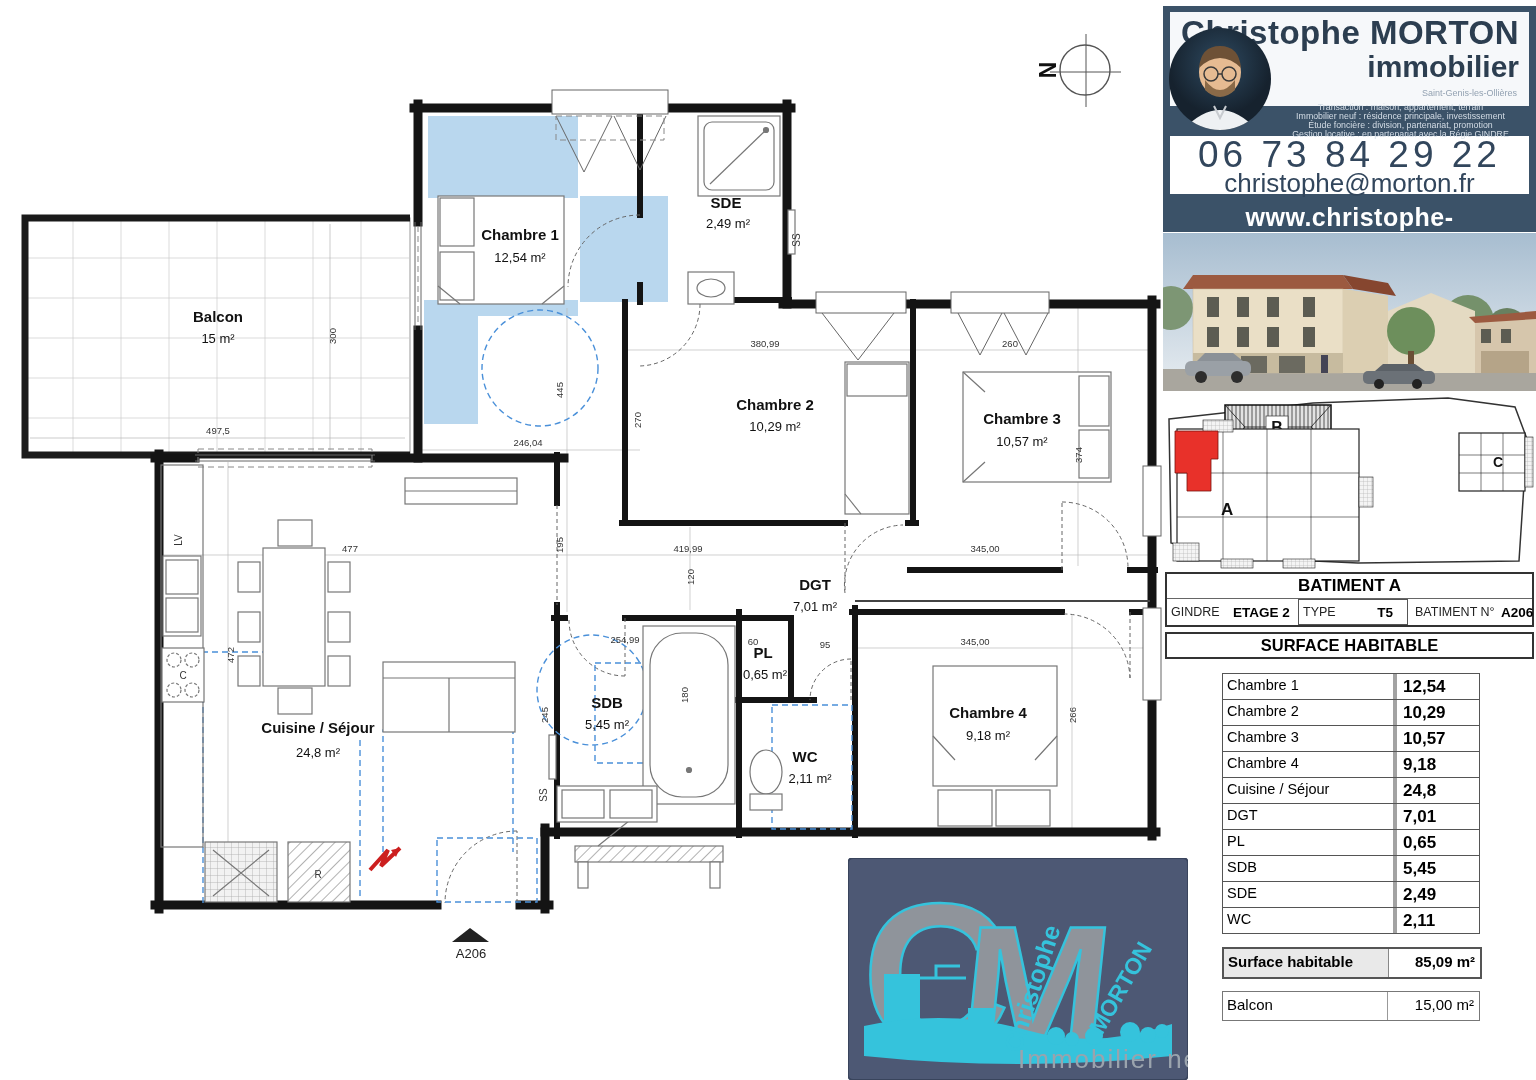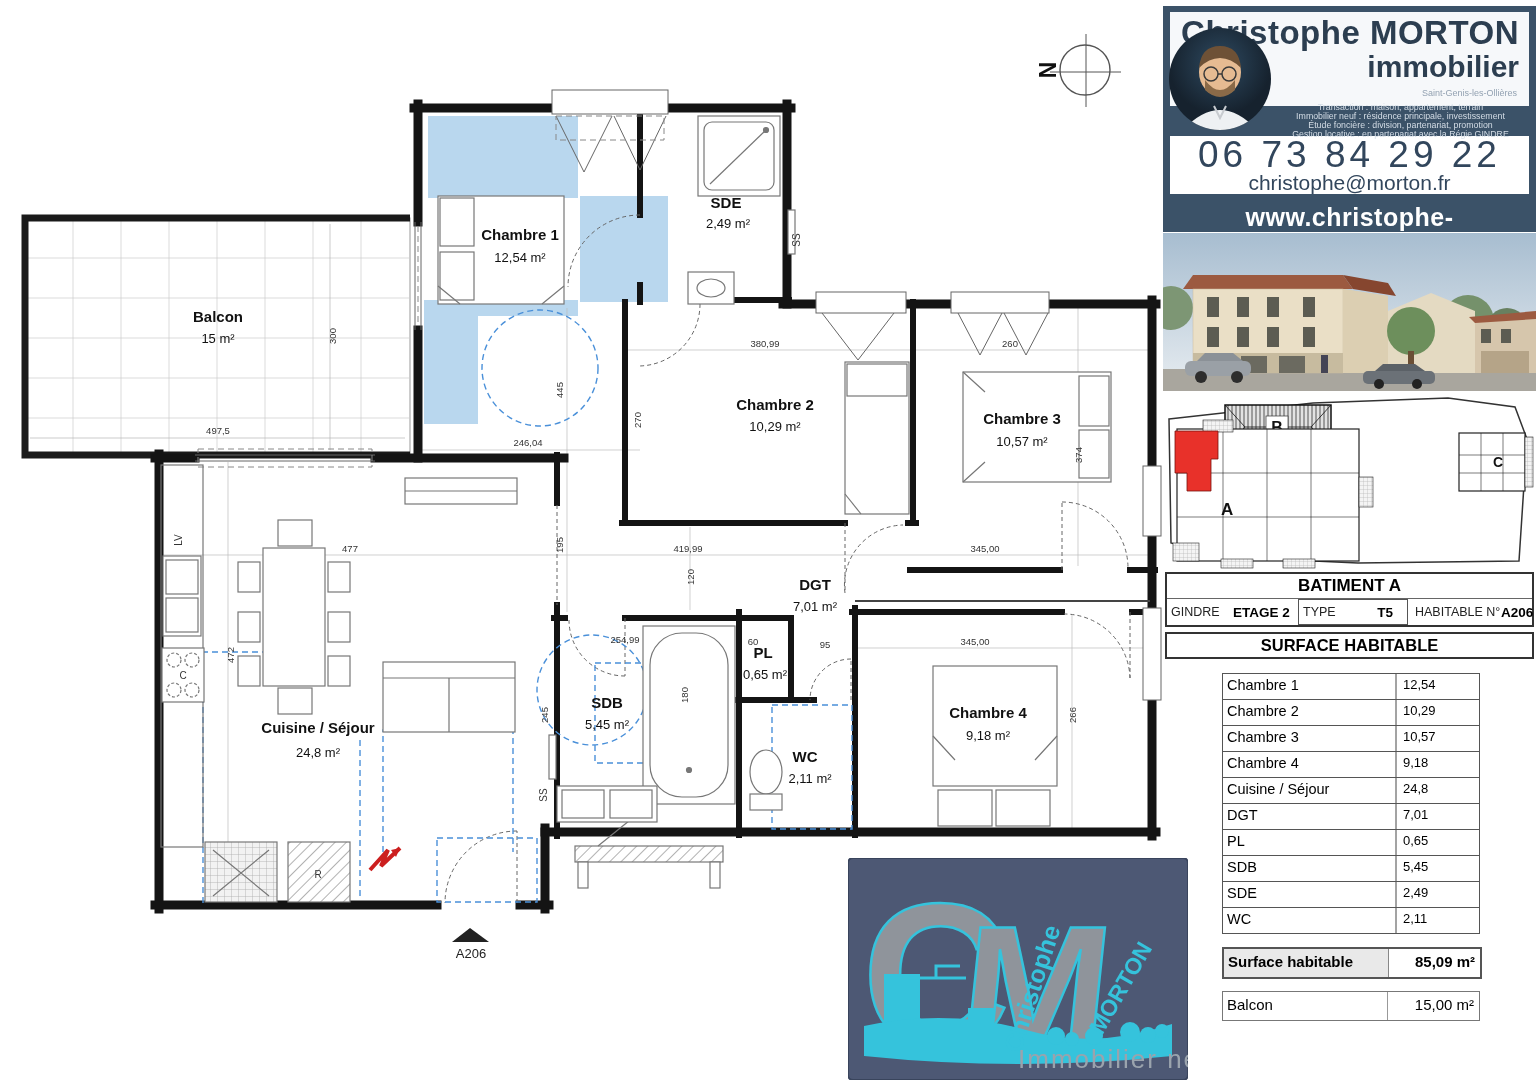--- a/index.html
+++ b/index.html
@@ -15,37 +15,37 @@
   .brand{position:absolute;left:1163px;top:6px;width:373px;height:226px;background:#3b5268;}
   .brand-top{position:absolute;left:7px;top:6px;width:359px;height:94px;background:#f6f8fa;}
   .brand-title{position:absolute;right:10px;top:2px;font-size:33px;font-weight:bold;color:#2c3e50;letter-spacing:0.5px;white-space:nowrap;}
   .brand-sub{position:absolute;right:10px;top:38px;font-size:30px;font-weight:bold;color:#2c3e50;}
   .brand-loc{position:absolute;right:12px;top:76px;font-size:9px;color:#93a2b2;}
   .photo{position:absolute;left:6px;top:22px;width:102px;height:102px;border-radius:50%;overflow:hidden;z-index:3;}
   .services{position:absolute;left:112px;top:97px;right:10px;text-align:center;z-index:1;}
   .services div{font-size:8.8px;color:#d4dde6;line-height:8.9px;white-space:nowrap;}
   .phone-box{position:absolute;left:7px;top:130px;width:359px;height:58px;background:#ffffff;text-align:center;}
   .phone{font-size:37px;font-weight:normal;color:#32465c;letter-spacing:4px;line-height:38px;}
-  .email{font-size:21px;color:#32465c;line-height:18px;}
+  .email{font-size:26px;color:#32465c;line-height:18px;}
   .website{position:absolute;left:0;right:0;top:197px;text-align:center;color:#fff;font-size:25px;font-weight:bold;letter-spacing:0.5px;}
 
   
   .batbox{position:absolute;left:1165px;top:572px;width:365px;border:2px solid #333;background:#fff;}
   .battitle{text-align:center;font-weight:bold;font-size:17px;padding:2px 8px;border-bottom:1px solid #666;}
   .batrow{display:flex;align-items:center;height:26px;font-size:12.5px;}
   .batrow .lab{color:#222;padding-left:4px;}
   .batrow .val{font-weight:bold;font-size:13.5px;}
   .typecell{display:flex;align-items:center;border:1.5px solid #555;height:24px;margin:0 3px;flex:0 0 108px;}
   .shtitle{position:absolute;left:1165px;top:632px;width:365px;border:2px solid #333;background:#fff;
            text-align:center;font-weight:bold;font-size:16.5px;padding:2px 0;}
   .stable{position:absolute;left:1222px;top:673px;width:256px;border:1.5px solid #555;}
   .srow{display:flex;height:25px;border-bottom:1px solid #555;background:#fff;}
   .srow:last-child{border-bottom:none;}
   .srow .sl{flex:1;font-size:14.5px;padding:3px 0 0 4px;}
-  .srow .sv{flex:0 0 76px;border-left:2px solid #a3a3a3;font-size:13px;padding:3px 0 0 6px;}
+  .srow .sv{flex:0 0 76px;border-left:4px solid #a3a3a3;font-size:17px;padding:3px 0 0 6px;font-weight:bold;}
   .totrow{position:absolute;left:1222px;top:947px;width:256px;height:28px;border:2px solid #555;display:flex;background:#fff;}
   .totrow .sl{flex:1;background:#e9e9e9;font-weight:bold;font-size:15px;padding:4px 0 0 4px;}
   .totrow .sv{flex:0 0 86px;border-left:1px solid #888;font-weight:bold;font-size:15px;text-align:right;padding:4px 5px 0 0;}
   .balrow{position:absolute;left:1222px;top:991px;width:256px;height:28px;border:1.5px solid #777;display:flex;background:#fff;}
   .balrow .sl{flex:1;font-size:15px;padding:4px 0 0 4px;}
   .balrow .sv{flex:0 0 86px;border-left:1px solid #999;font-weight:normal;font-size:15px;text-align:right;padding:4px 5px 0 0;}
 
   .render{position:absolute;left:1163px;top:233px;width:373px;height:158px;}
   .siteplan{position:absolute;left:1163px;top:393px;width:373px;height:176px;background:#fff;}
   .logo{position:absolute;left:848px;top:858px;width:340px;height:222px;}
@@ -450,21 +450,21 @@
 
 <div class="batbox">
   <div class="battitle">BATIMENT A</div>
   <div class="batrow">
     <span class="lab" style="flex:0 0 62px;">GINDRE</span>
     <span class="val" style="flex:0 0 62px;">ETAGE 2</span>
     <span class="typecell">
       <span class="lab" style="flex:1;">TYPE</span>
       <span class="val" style="padding-right:14px;">T5</span>
     </span>
-    <span class="lab" style="flex:0 0 86px;">HABITABLE N°</span>
+    <span class="lab" style="flex:0 0 86px;">BATIMENT N°</span>
     <span class="val">A206</span>
   </div>
 </div>
 
 <div class="shtitle">SURFACE HABITABLE</div>
 
 <div class="stable">
   <div class="srow">
         <span class="sl">Chambre 1</span>
         <span class="sv">12,54</span>

